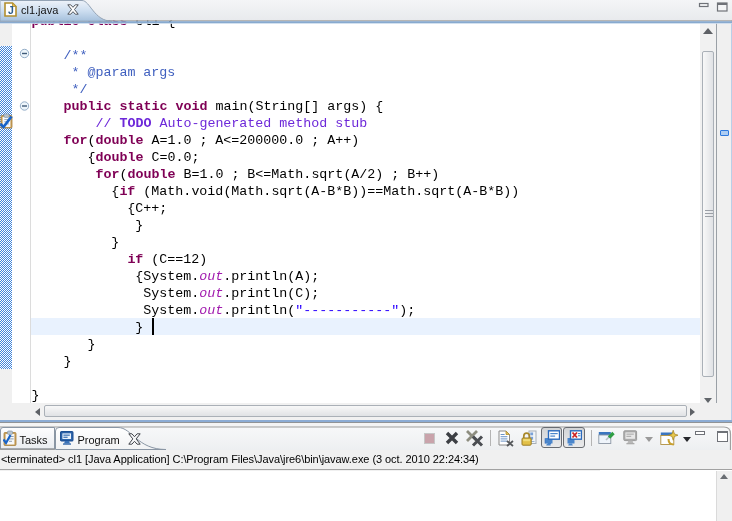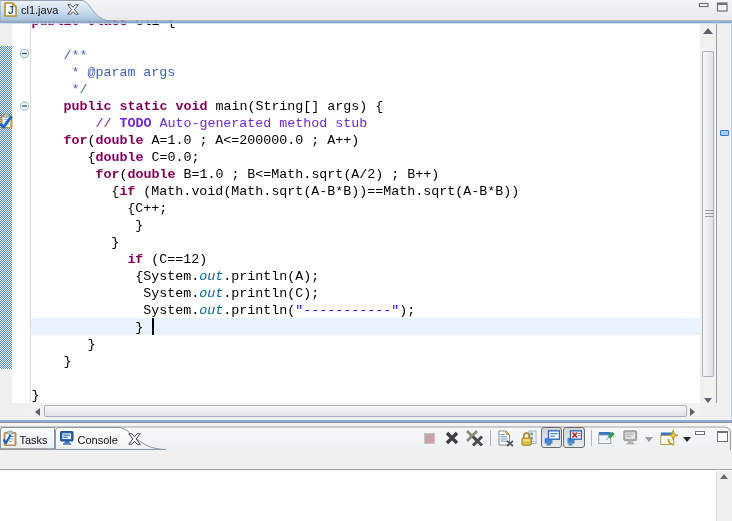--- a/index.html
+++ b/index.html
@@ -5,21 +5,21 @@
 html,body{margin:0;padding:0;}
 #root{position:relative;width:732px;height:521px;overflow:hidden;background:#fff;
   font-family:"Liberation Sans",sans-serif;}
 #root *{box-sizing:border-box;}
 .abs{position:absolute;}
 pre{margin:0;font-family:"Liberation Mono",monospace;font-size:13.333px;line-height:17px;}
 .k{color:#7f0055;font-weight:bold;}
 .j{color:#3f5fbf;}
 .c{color:#6d28d9;}
 .s{color:#2a00ff;}
-.o{color:#0369a1;font-style:italic;}
+.o{color:#a21caf;font-style:italic;}
 .i{}
 </style>
 </head>
 <body>
 <div id="root">
 
 <div class="abs" style="left:0;top:22px;width:12px;height:381px;background:#f0f0f0;z-index:1;"></div>
 
 <div class="abs" style="left:0;top:46px;width:12px;height:323px;z-index:2;
  background:repeating-conic-gradient(#4285d9 0% 25%, #ffffff 0% 50%);background-size:2px 2px;"></div>
@@ -181,21 +181,21 @@
  <div class="abs" style="left:19.5px;top:7.5px;font-size:11px;color:#111;">Tasks</div>
 
  <svg class="abs" style="left:60px;top:4.5px;" width="14" height="14">
   <rect x="0.6" y="0.6" width="12.3" height="9.3" rx="1" fill="#2e66ac" stroke="#1d4f93" stroke-width="1.2"></rect>
   <rect x="2.4" y="2.4" width="8.6" height="5.6" fill="#e8f1fb"></rect>
   <rect x="3.4" y="3.6" width="6.4" height="1.1" fill="#2e66ac"></rect>
   <rect x="3.4" y="5.7" width="4.2" height="1.1" fill="#2e66ac"></rect>
   <path d="M5,10 L9,10 L10,12.4 L4,12.4 Z" fill="#3a72b8"></path>
   <rect x="3" y="12.4" width="8" height="1.3" fill="#2a62a8"></rect>
  </svg>
- <div class="abs" style="left:77.5px;top:7.5px;font-size:11px;color:#111;">Console</div>
+ <div class="abs" style="left:77.5px;top:7.5px;font-size:11px;color:#111;">Program</div>
  <svg class="abs" style="left:127.5px;top:7px;" width="13" height="12">
   <path d="M0.8,0.8 L3.9,0.8 L6.5,3.7 L9.1,0.8 L12.2,0.8 L8.2,5.9 L12.2,11.2 L9.1,11.2 L6.5,8.3 L3.9,11.2 L0.8,11.2 L4.8,5.9 Z" fill="#f6f7f8" stroke="#43464c" stroke-width="1.0"></path>
  </svg>
 
  <div class="abs" style="left:423.5px;top:6.5px;width:11.5px;height:11.5px;border:1px solid #c6c6c6;background:#c9a3ab;"></div>
  <svg class="abs" style="left:445px;top:5px;" width="14" height="14">
   <path d="M2,2 L7,7 M12,2 L7,7 M2,12 L7,7 M12,12 L7,7" stroke="#3c3f44" stroke-width="3.4"></path>
  </svg>
  <svg class="abs" style="left:465px;top:2.5px;" width="20" height="18">
   <path d="M2,2 L7,7 M12,2 L7,7 M2,12 L7,7 M12,12 L7,7" stroke="#8e8e80" stroke-width="2.8" fill="none"></path>
@@ -269,20 +269,21 @@
   <path d="M13.2,0.2 L14.4,4 L18,5.2 L14.4,6.4 L13.2,10.2 L12,6.4 L8.5,5.2 L12,4 Z" fill="#e8c84a" stroke="#a8882a" stroke-width="0.8"></path>
  </svg>
  <svg class="abs" style="left:683px;top:10.5px;" width="8" height="5">
         <path d="M0,0 L8,0 L4,5 Z" fill="#26282c"></path>
       </svg>
 
  <div class="abs" style="left:695px;top:4.5px;width:10px;height:4.5px;border:1.2px solid #6f7278;background:#fff;"></div>
  <div class="abs" style="left:716.5px;top:4.5px;width:11px;height:11px;border:1.2px solid #6f7278;border-top-width:2.6px;background:#fff;"></div>
 
  <div class="abs" style="left:0;top:24px;width:732px;height:19.3px;background:#f0f0f0;"></div>
+ <div class="abs" style="left:1px;top:27px;font-size:11px;color:#000;white-space:pre;letter-spacing:-0.06px;">&lt;terminated&gt; cl1 [Java Application] C:\Program Files\Java\jre6\bin\javaw.exe (3 oct. 2010 22:24:34)</div>
  <div class="abs" style="left:0;top:43.3px;width:732px;height:1.2px;background:#a2a2a2;"></div>
 
  <div class="abs" style="left:0;top:44.5px;width:732px;height:50.5px;background:#ffffff;"></div>
 
  <div class="abs" style="left:715.5px;top:44.5px;width:16.5px;height:50.5px;background:#f0f0f0;border-left:1px solid #dadada;"></div>
  <svg class="abs" style="left:719.5px;top:47.5px;" width="8" height="5">
         <path d="M4,0 L8,5 L0,5 Z" fill="#6a6e73"></path>
       </svg>
 </div>
 

